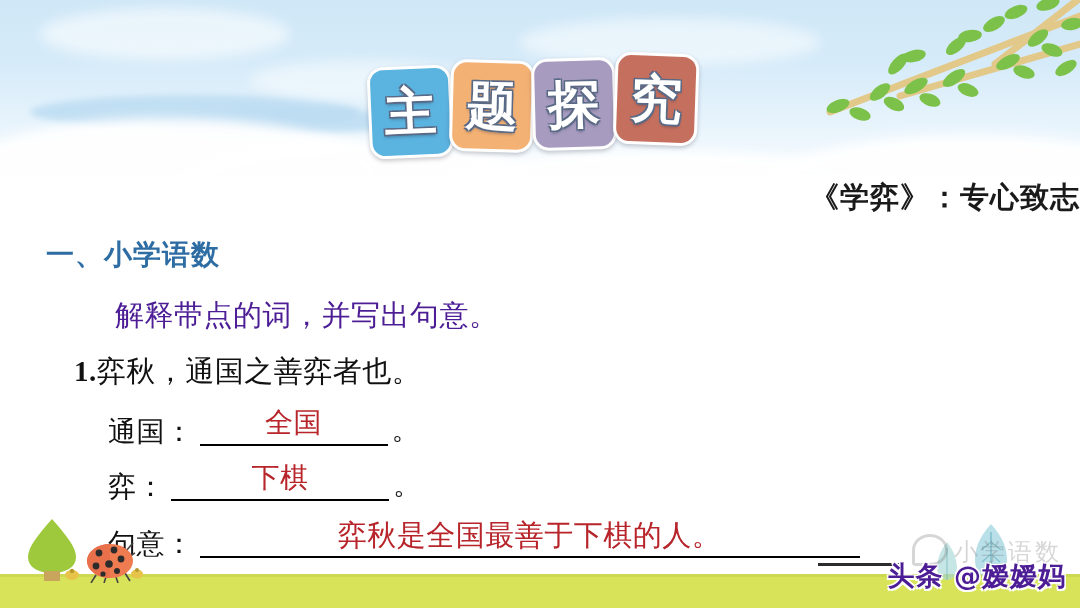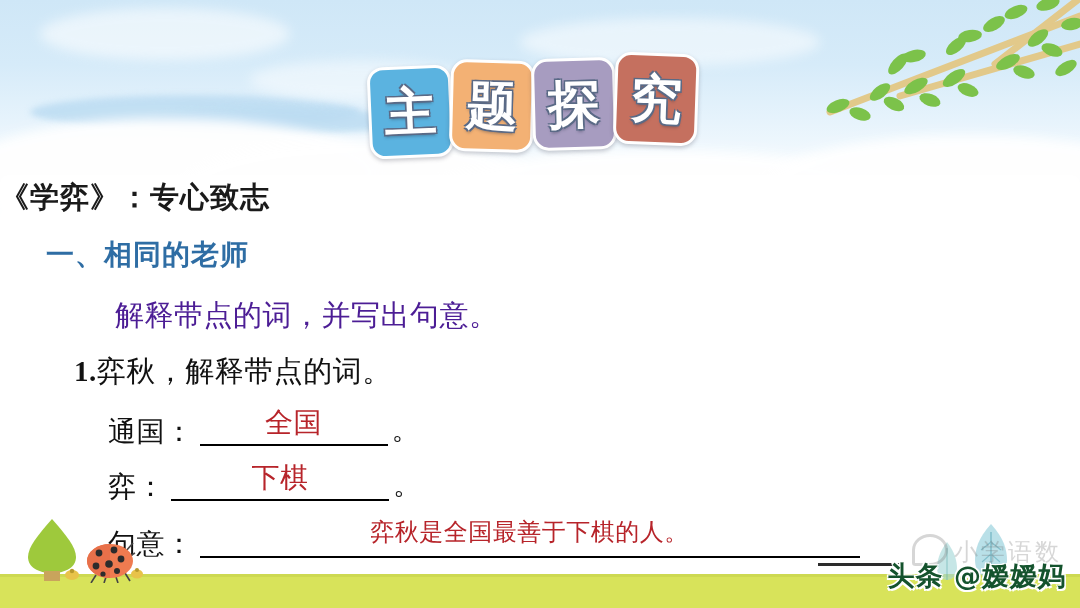--- a/index.html
+++ b/index.html
@@ -132,21 +132,21 @@
   .tile-0 { transform: rotate(-2.5deg) translateY(8px); }
   .tile-1 { transform: rotate(1.5deg) translateY(2px); }
   .tile-2 { transform: rotate(-1.5deg) translateY(0px); }
   .tile-3 { transform: rotate(2deg) translateY(-5px); }
 
   
   .subtitle {
     position: absolute;
     left: 0; top: 178px;
     width: 1080px;
-    text-align: left;
+    text-align: right;
     font-family: "DejaVu Sans", "Liberation Sans", sans-serif;
     font-size: 29px;
     font-weight: 700;
     color: #1a1a1a;
     letter-spacing: 1px;
   }
   .section-head {
     position: absolute;
     left: 46px; top: 236px;
     font-family: "DejaVu Sans", "Liberation Sans", sans-serif;
@@ -206,21 +206,21 @@
     line-height: 1;
     padding-bottom: 2px;
   }
 
   .row-1 { left: 108px; top: 408px; }
   .row-1 .blank { width: 188px; }
   .row-2 { left: 108px; top: 463px; }
   .row-2 .blank { width: 218px; }
   .row-3 { left: 108px; top: 520px; }
   .row-3 .blank { width: 660px; }
-  .row-3 .blank .ans { font-size: 24px; }
+  .row-3 .blank .ans { font-size: 29px; }
 
   
   .wm-faint {
     position: absolute;
     right: 18px; bottom: 40px;
     font-family: "DejaVu Sans", "Liberation Sans", sans-serif;
     font-size: 24px;
     color: rgba(120,120,120,.30);
     letter-spacing: 3px;
     white-space: nowrap;
@@ -233,21 +233,21 @@
     border-radius: 50% 50% 50% 10%;
     vertical-align: -6px;
     margin-right: 6px;
   }
   .wm-main {
     position: absolute;
     right: 14px; bottom: 14px;
     font-family: "DejaVu Sans", "Liberation Sans", sans-serif;
     font-size: 27px;
     font-weight: 700;
-    color: #14532d;
+    color: #4c1d95;
     letter-spacing: 1px;
     white-space: nowrap;
     text-shadow:
       -1.5px -1.5px 0 #ffffff,
        1.5px -1.5px 0 #ffffff,
       -1.5px  1.5px 0 #ffffff,
        1.5px  1.5px 0 #ffffff;
     pointer-events: none;
   }
   .wm-rule {
@@ -317,26 +317,26 @@
     <div class="title-tile tile-2" style="background: rgb(167, 156, 192);">
       <span>探</span>
     </div>
     <div class="title-tile tile-3" style="background: rgb(197, 112, 95);">
       <span>究</span>
     </div>
   </div>
 
   <div class="subtitle">《学弈》：专心致志</div>
 
-  <div class="section-head">一、相同的老师</div>
+  <div class="section-head">一、小学语数</div>
 
   <div class="instruction">解释带点的词，并写出句意。</div>
 
   <div class="question">
-    <span class="qnum">1.</span><span>弈秋，解释带点的词。</span>
+    <span class="qnum">1.</span><span>弈秋，通国之善弈者也。</span>
   </div>
 
   <div class="answer-row row-1">
     <span class="lbl">通国：</span>
     <span class="blank">
       <span class="ans">全国</span>
     </span>
     <span class="tail">。</span>
   </div>
 

